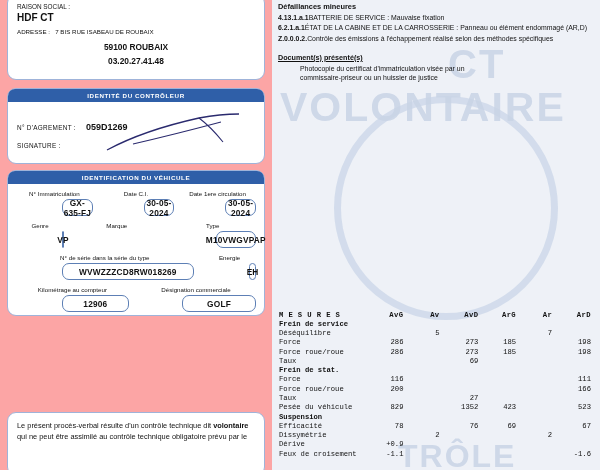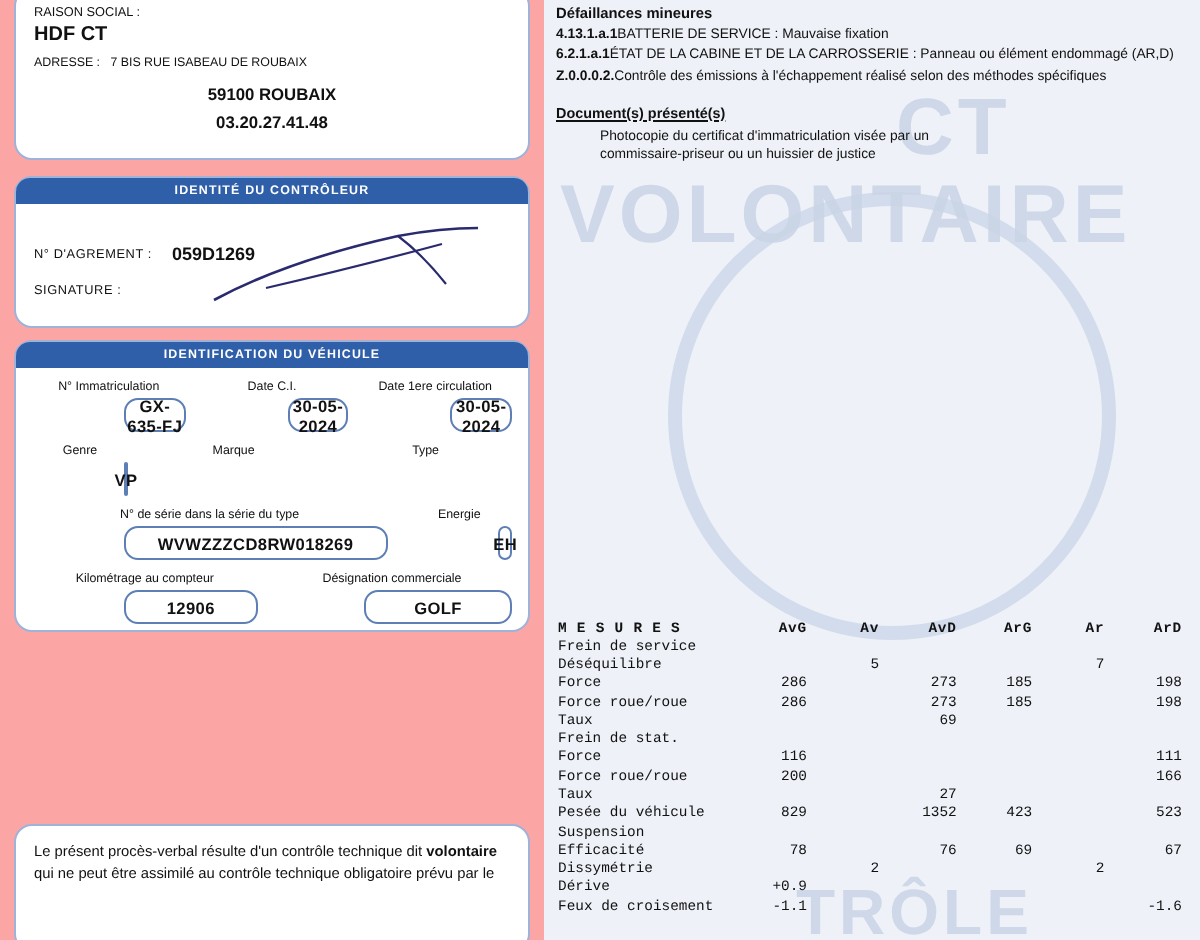--- a/index.html
+++ b/index.html
@@ -112,21 +112,21 @@
   .def .docs .line{font-size:6.9px;line-height:1.35;padding-left:22px;}
 
   
   .meas{
     position:absolute;left:7px;top:292px;width:316px;
     font-family:"Liberation Mono", monospace;
     font-size:7.2px;line-height:1.285;
     white-space:pre;
   }
   .meas .head{font-weight:bold;letter-spacing:.4px;}
-  .meas .sect{font-weight:normal;margin-top:24px;}
+  .meas .sect{font-weight:bold;margin-top:24px;}
   .meas table{border-collapse:collapse;}
   .meas td{padding:0;font-size:7.2px;line-height:1.29;}
   .c0{width:96px;}
   .cn{width:44px;text-align:right;padding-right:4px !important;}
 </style>
 </head>
 <body>
 
 <div class="page">
 
@@ -180,20 +180,21 @@
       <div class="grid3" style="margin-top:6px;">
         <div class="cell" style="width:20%">
           <div class="hdr">Genre</div>
           <div class="field">VP</div>
         </div>
         <div class="cell" style="width:40%">
           <div class="hdr">Marque</div>
         </div>
         <div class="cell" style="width:36%">
           <div class="hdr">Type</div>
+          <div class="field">M10VWGVPAP</div>
         </div>
       </div>
 
       <div class="grid3" style="margin-top:6px;">
         <div class="cell" style="width:74%">
           <div class="hdr">N° de série dans la série du type</div>
           <div class="field">WVWZZZCD8RW018269</div>
         </div>
         <div class="cell" style="width:22%">
           <div class="hdr">Energie</div>

